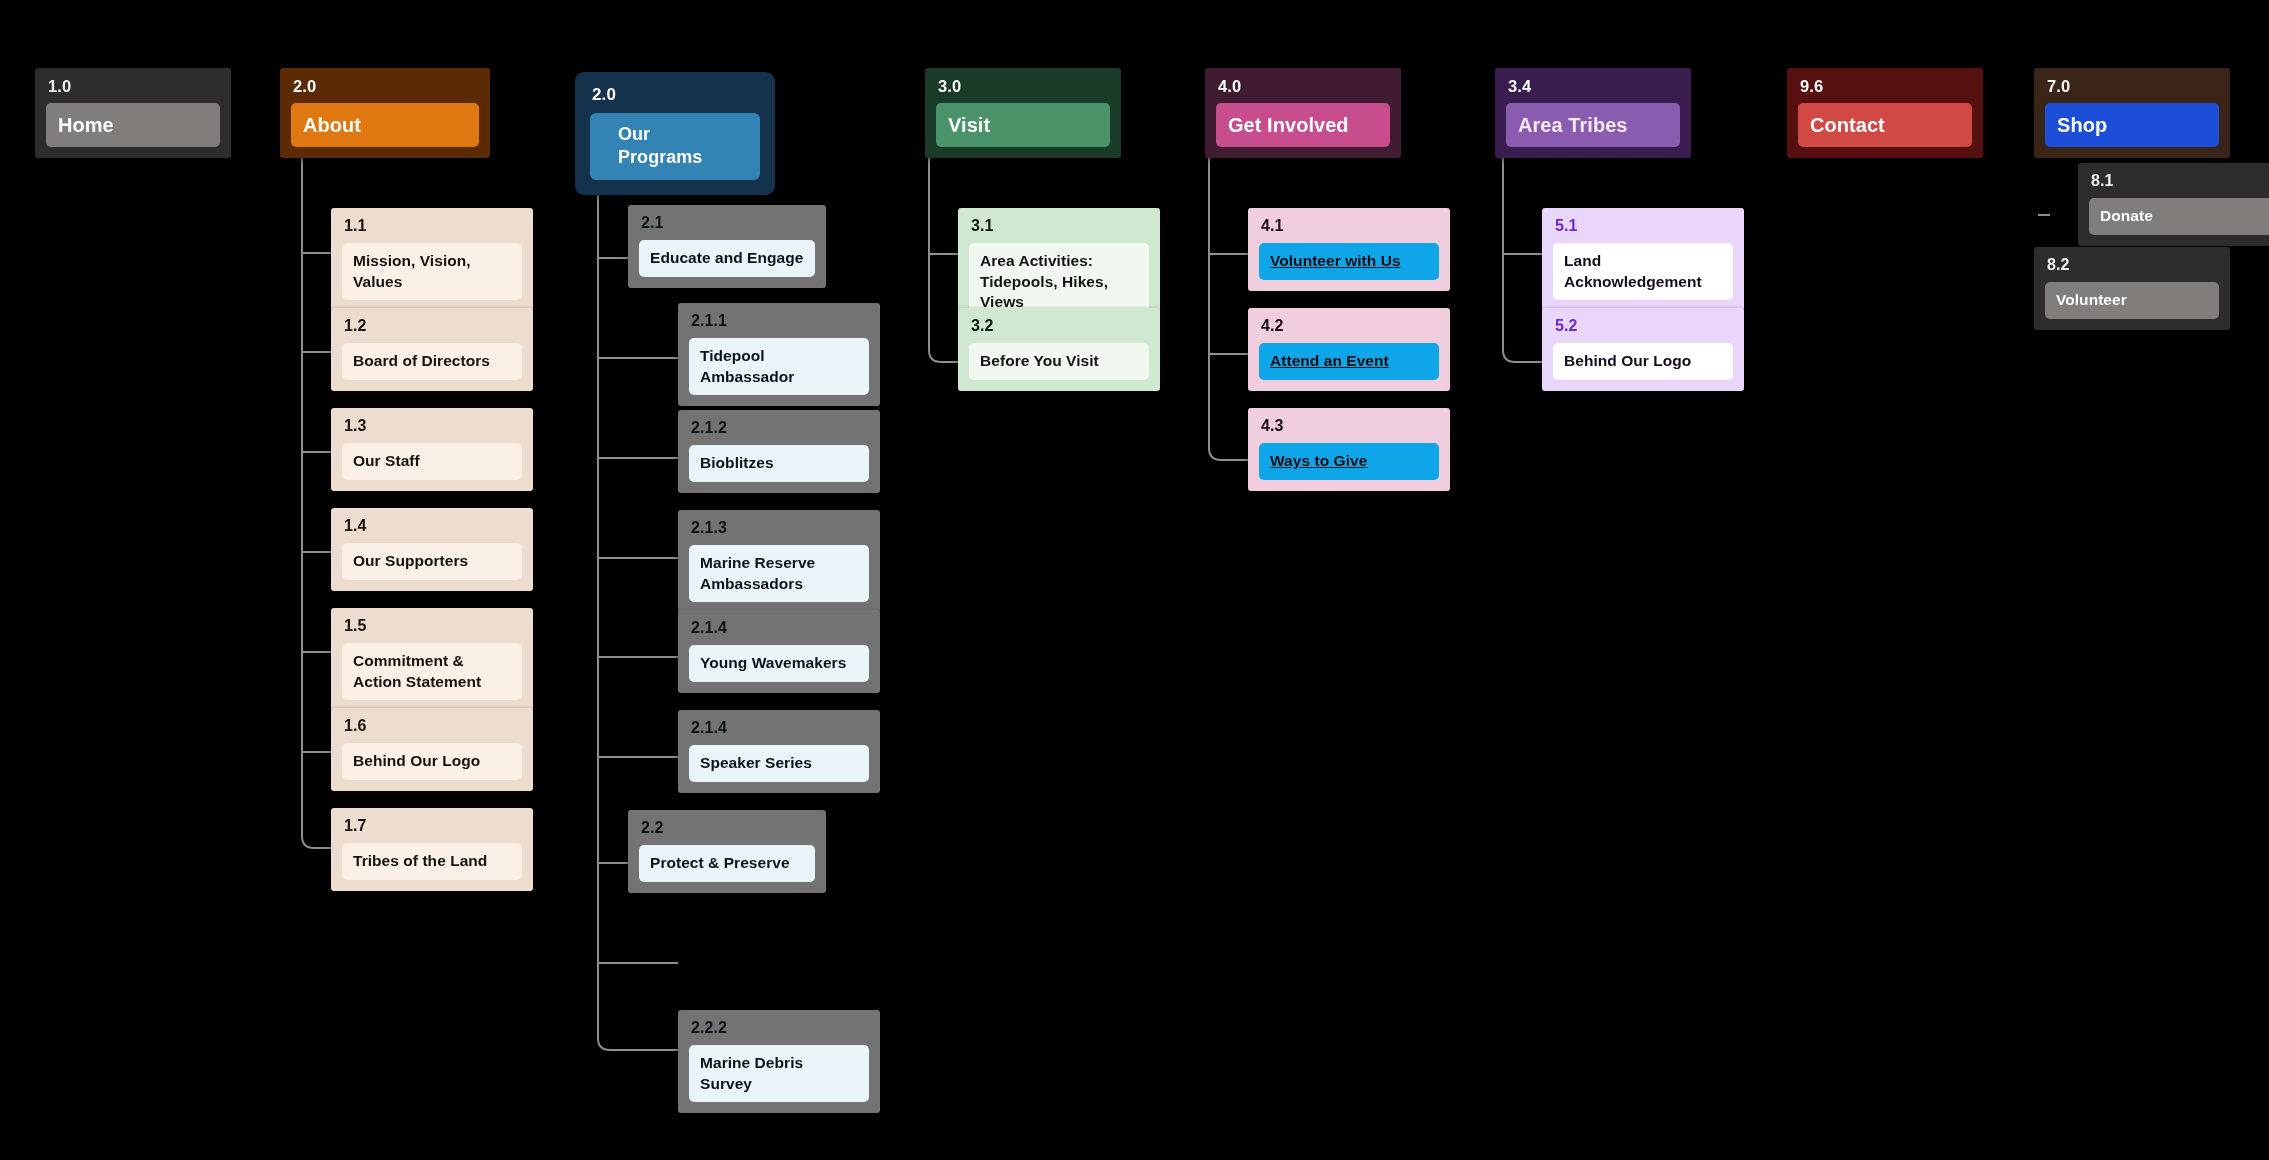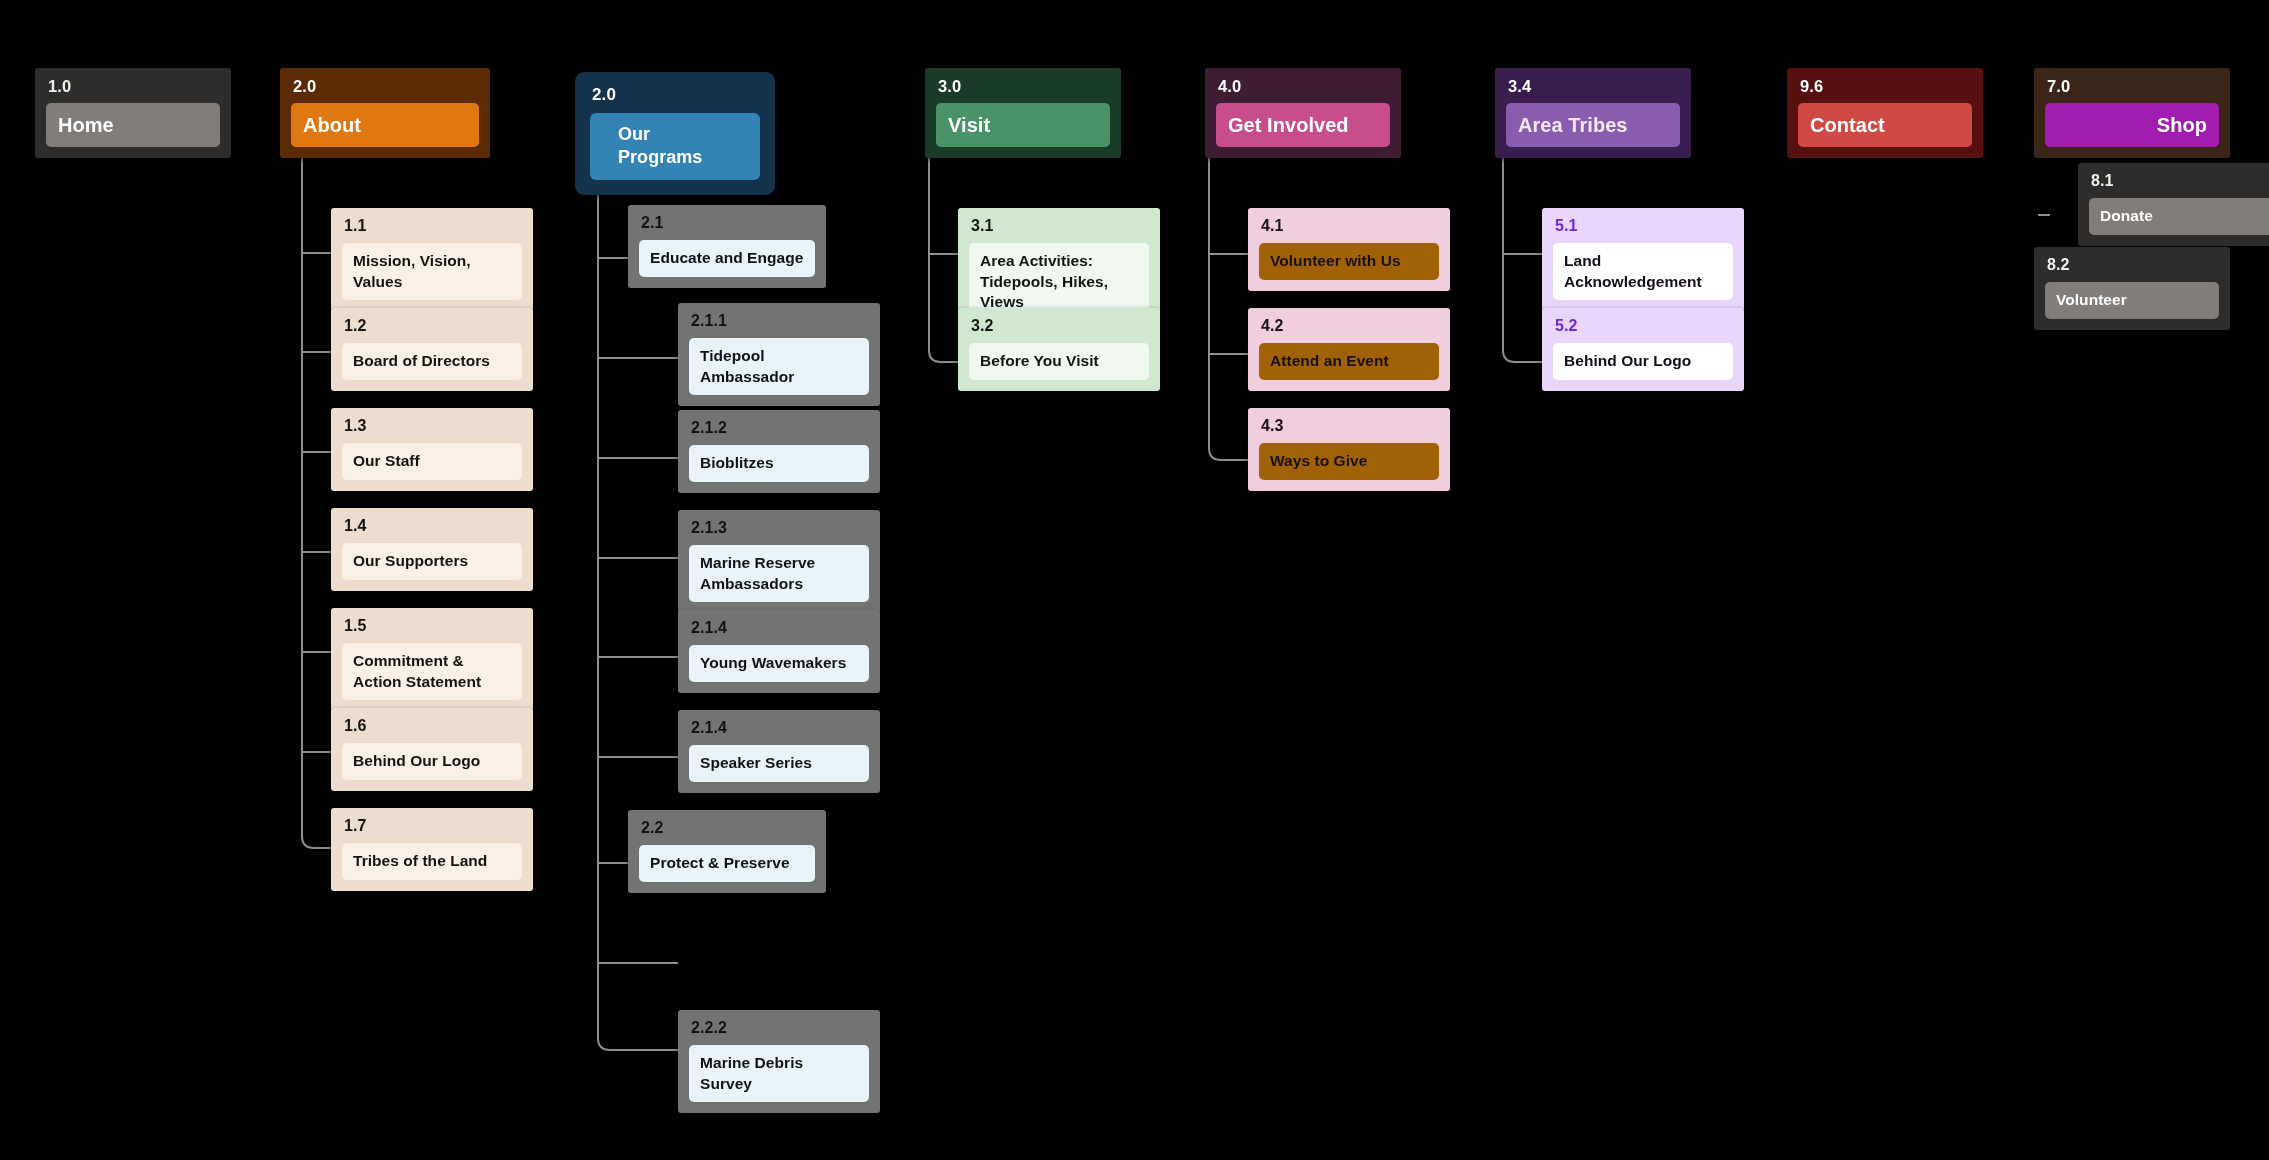--- a/index.html
+++ b/index.html
@@ -79,37 +79,37 @@
   .pal-green-light         { background: #cfe8cf; }
   .pal-green-light .num    { color: #0f1710; }
   .pal-green-light .pill   { background: #f0f8f0; color: #0f1710; }
 
   .pal-pink              { background: #3f1c31; }
   .pal-pink .num         { color: #ffffff; }
   .pal-pink .pill        { background: #c84d8d; color: #ffffff; }
 
   .pal-pink-light          { background: #f0cede; }
   .pal-pink-light .num     { color: #190f14; }
-  .pal-pink-light .pill    { background: #a16207; color: #190f14; }
+  .pal-pink-light .pill    { background: #0ea5e9; color: #190f14; text-decoration: underline; }
 
   .pal-purple            { background: #3a1d4f; }
   .pal-purple .num       { color: #ffffff; }
   .pal-purple .pill      { background: #8a5cb0; color: #f3e9fb; }
 
   .pal-purple-light        { background: #ead5fb; }
   .pal-purple-light .num   { color: #6d28d9; }
   .pal-purple-light .pill  { background: #ffffff; color: #140d1a; }
 
   .pal-red               { background: #55100f; }
   .pal-red .num          { color: #ffffff; }
   .pal-red .pill         { background: #d04944; color: #ffffff; }
 
   .pal-brown             { background: #3b2418; }
   .pal-brown .num        { color: #ffffff; }
-  .pal-brown .pill       { background: #a21caf; color: #ffffff; text-align: right; }
+  .pal-brown .pill       { background: #1d4ed8; color: #ffffff; }
 
   
   #wires {
     position: absolute;
     left: 0; top: 0;
     width: 2269px;
     height: 1160px;
     pointer-events: none;
   }
   #wires path, #wires line { stroke: #8e8e8e; stroke-width: 2; fill: none; }

